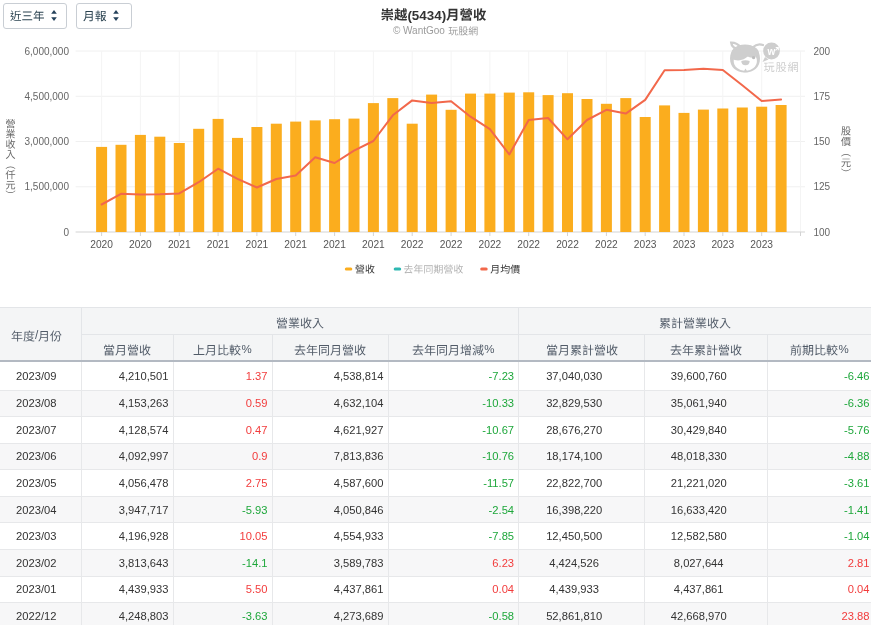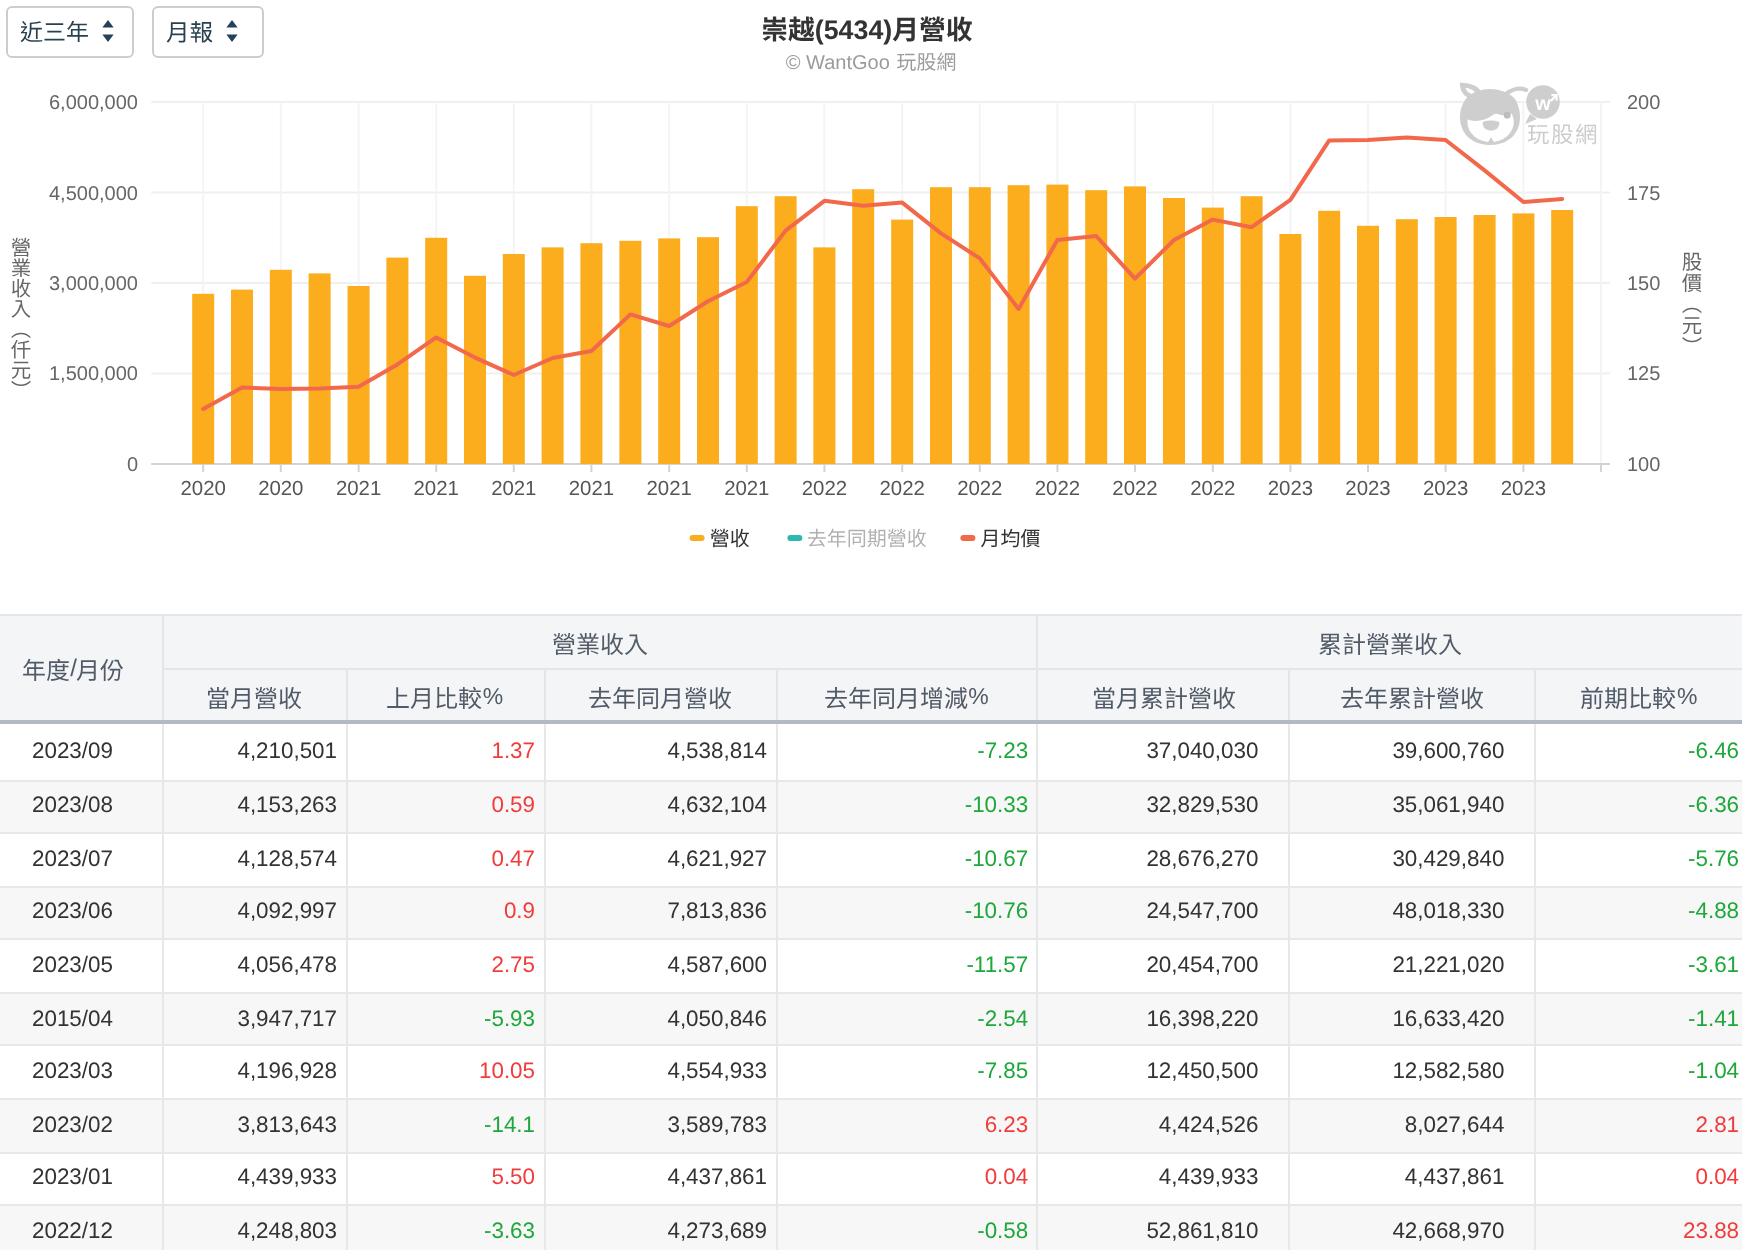--- a/index.html
+++ b/index.html
@@ -13,21 +13,21 @@
   height:27px; text-align:center; vertical-align:middle; }
 tr.h2 th { height:26.5px; }
 th:first-child { border-left:none; }
 .yth { padding-right:7px; } th:last-child { border-right:none; }
 thead { border-bottom:2px solid #b3b9c2; }
 td { height:26.6px; font-size:11.2px; color:#333; text-align:right;
   padding-right:4px; border-left:1px solid #e7e8ea; border-bottom:1px solid #e7e8ea;
   vertical-align:middle; }
 td:first-child { border-left:none; }
 td.c1 { text-align:center; padding-right:8px; }
-td:nth-child(6),td:nth-child(7) { padding-right:15px; }
+td:nth-child(6),td:nth-child(7) { padding-right:15px;text-align:center; }
 td:last-child { padding-right:1.5px; }
 tr.alt td { background:#f7f7f8; }
 tbody tr:first-child td { height:29px; }
 .hs { font-size:12px; color:#515b68; }
 </style></head>
 <body>
 <svg width="0" height="0" style="position:absolute">
     <defs>
       <path id="r0" d="M86 -805C133 -756 191 -687 220 -644L278 -686C249 -726 192 -790 143 -839ZM867 -822C767 -791 581 -771 425 -762V-547C425 -421 414 -248 318 -124C336 -115 367 -92 380 -78C465 -186 492 -339 499 -467H692V-58H768V-467H949V-538H501V-547V-703C650 -712 817 -732 929 -766ZM61 -284C69 -292 95 -299 122 -299H239C204 -140 128 -30 27 31C42 41 66 67 76 82C131 47 179 -2 219 -67C298 45 423 65 625 65C735 65 860 63 954 57C958 36 968 1 979 -15C877 -6 730 -1 625 -1C440 -2 315 -17 249 -124C279 -187 302 -261 316 -347L278 -361L266 -360H144C203 -428 283 -531 325 -590L275 -614L264 -609H47V-546H213C168 -485 107 -406 83 -383C64 -363 48 -356 33 -352C41 -337 56 -302 61 -284Z"></path>
       <path id="r1" d="M123 -743V-667H879V-743ZM187 -416V-341H801V-416ZM65 -69V7H934V-69Z"></path>
@@ -414,36 +414,36 @@
           <td>28,676,270</td>
           <td>30,429,840</td>
           <td style="color:#1ea73b">-5.76</td>
         </tr>
         <tr class="alt">
           <td class="c1">2023/06</td>
           <td>4,092,997</td>
           <td style="color:#f23c3c">0.9</td>
           <td>7,813,836</td>
           <td style="color:#1ea73b">-10.76</td>
-          <td>24,547,700</td>
+          <td>18,174,100</td>
           <td>48,018,330</td>
           <td style="color:#1ea73b">-4.88</td>
         </tr>
         <tr>
           <td class="c1">2023/05</td>
           <td>4,056,478</td>
           <td style="color:#f23c3c">2.75</td>
           <td>4,587,600</td>
           <td style="color:#1ea73b">-11.57</td>
-          <td>20,454,700</td>
+          <td>22,822,700</td>
           <td>21,221,020</td>
           <td style="color:#1ea73b">-3.61</td>
         </tr>
         <tr class="alt">
-          <td class="c1">2015/04</td>
+          <td class="c1">2023/04</td>
           <td>3,947,717</td>
           <td style="color:#1ea73b">-5.93</td>
           <td>4,050,846</td>
           <td style="color:#1ea73b">-2.54</td>
           <td>16,398,220</td>
           <td>16,633,420</td>
           <td style="color:#1ea73b">-1.41</td>
         </tr>
         <tr>
           <td class="c1">2023/03</td>

